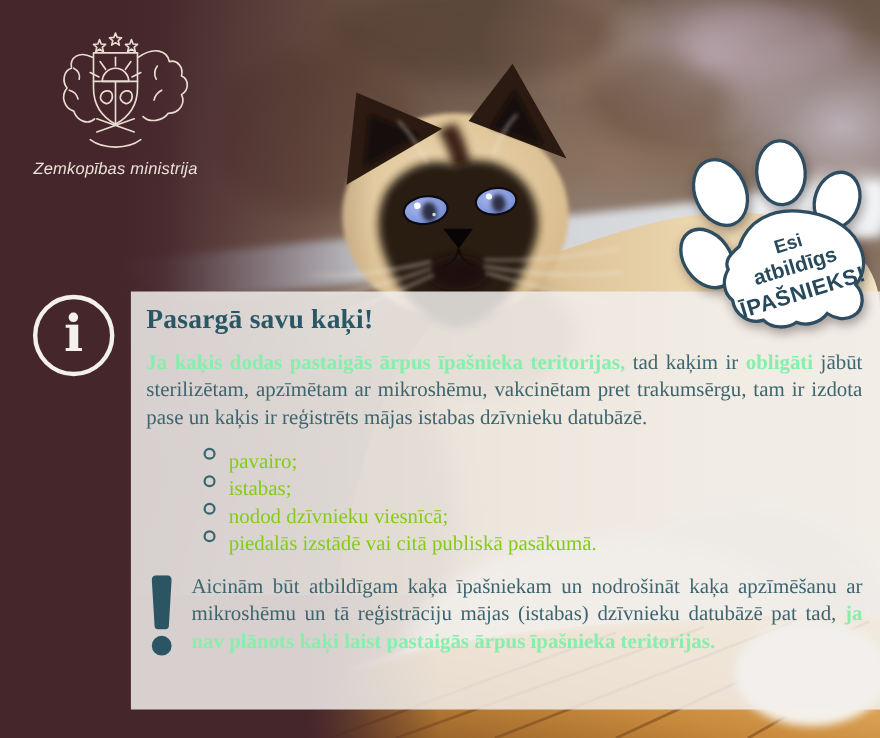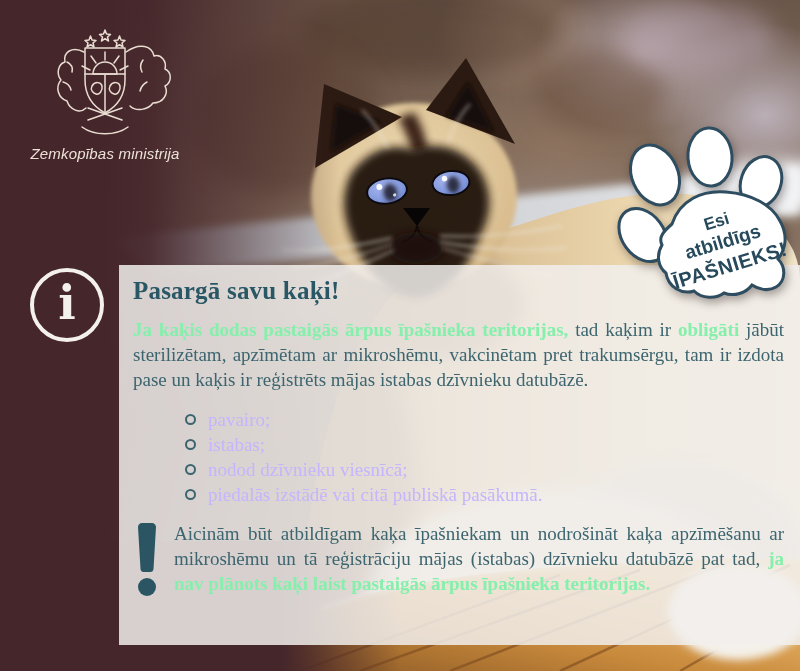--- a/index.html
+++ b/index.html
@@ -52,21 +52,21 @@
   }
   .panel h1{
     margin:0 0 12px 0;font-size:25px;line-height:1.1;font-weight:bold;
     color:#2a5765;letter-spacing:.2px;
   }
   .panel p{margin:0;font-size:19px;line-height:25px;color:#3c656f;text-align:justify;}
   .panel p b{color:#86efac;margin-top:16px;}
   .p1{margin-bottom:15px !important;}
   .p2{margin-bottom:3px !important;}
   .bullets{list-style:none;margin:0 0 12px 52px;padding:0;}
-  .bullets li{display:flex;align-items:center;gap:12px;font-size:19px;line-height:25px;color:#c4b5fd;}
+  .bullets li{display:flex;gap:12px;font-size:19px;line-height:25px;color:#84cc16;}
   .bullet-ring{width:7px;height:7px;border:2px solid #3c656f;border-radius:50%;flex:0 0 auto;}
   .warning{display:flex;gap:13px;align-items:flex-start;margin-top:14px;}
   .warning .excl{flex:0 0 auto;margin-top:2px;}
   .warning p{flex:1;}
   
   .paw-badge{position:absolute;left:598px;top:120px;width:210px;height:192px;}
   .paw-badge svg{display:block;filter:drop-shadow(2px 4px 5px rgba(40,25,25,.4));}
   .paw-badge text{
     font-family:"Liberation Sans","DejaVu Sans",sans-serif;font-weight:bold;fill:#27495c;
   }

